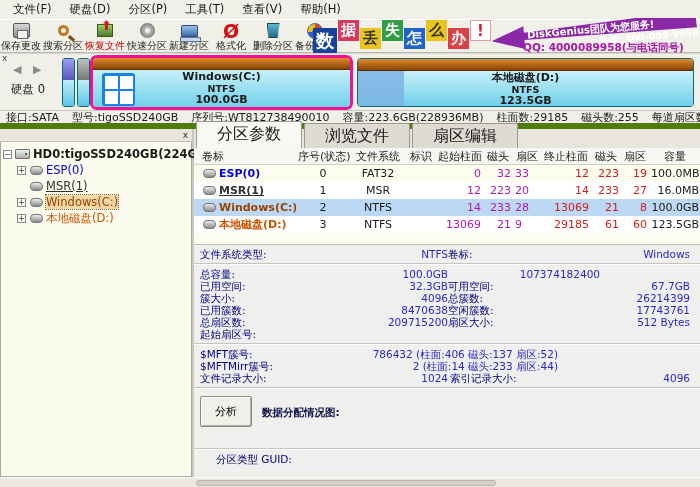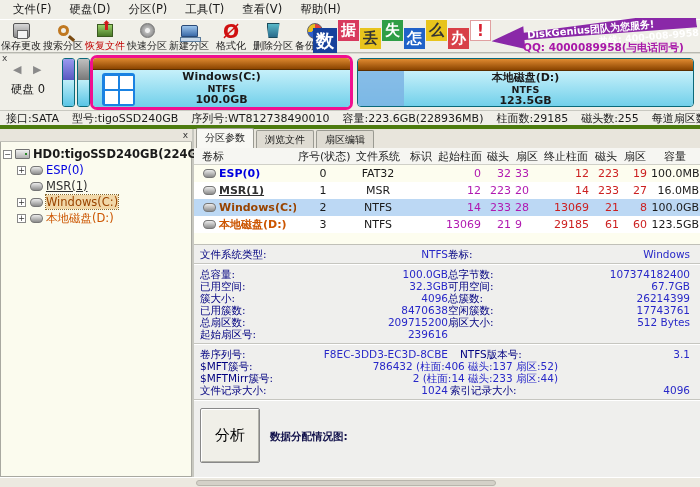--- a/index.html
+++ b/index.html
@@ -65,41 +65,41 @@
   .part-d { left:357px; top:4px; width:337px; height:49px; }
   .ptext { position:relative; z-index:2; padding-top:1px; }
   .ptitle { font-size:11px; font-weight:bold; line-height:12px; }
   .pfs { font-size:9.5px; font-weight:bold; line-height:11px; }
   .psize { font-size:11px; font-weight:bold; line-height:12px; }
   .winlogo { position:absolute; left:9px; top:3px; width:33px; height:33px; background:#1a82e2; border-radius:3px; display:grid; grid-template-columns:13px 13px; grid-template-rows:13px 13px; gap:2px; padding:2.5px; z-index:3; }
   .winlogo i { background:#fff; }
   .used-strip { position:absolute; left:0; top:0; width:46px; height:100%; background:#7db4e4; opacity:.85; z-index:1; }
 
   
-  .infobar { position:absolute; top:110px; left:0; width:700px; height:19px; display:flex; align-items:center; gap:13px; padding-left:6px; font-size:11px; border-top:1px solid #c8c8c0; border-bottom:4px solid #4d7c0f; background:#f0efe8; white-space:nowrap; }
+  .infobar { position:absolute; top:110px; left:0; width:700px; height:19px; display:flex; align-items:center; gap:13px; padding-left:6px; font-size:11px; border-top:1px solid #c8c8c0; border-bottom:6px solid #4d7c0f; background:#f0efe8; white-space:nowrap; }
 
   
   .main { position:absolute; top:129px; left:0; width:700px; height:348px; display:flex; }
   .treepanel { width:194px; display:flex; flex-direction:column; border-right:2px solid #c8c8c0; }
   .treehead { height:13px; background:#e8e5dc; border-bottom:1px solid #c0c0b8; position:relative; }
   .treehead .tx { position:absolute; right:4px; top:0; font-size:9px; line-height:12px; color:#333; cursor:pointer; }
   .treebody { flex:1; background:#fbfbee; border:1px solid #a8a8a0; border-top:none; padding:4px 2px; font-size:11.5px; }
   .trow-tree { display:flex; align-items:center; height:16px; white-space:nowrap; cursor:pointer; }
   .indent { width:14px; }
   .expander { width:9px; height:9px; border:1px solid #888; background:#fff; font-size:8px; line-height:7px; text-align:center; color:#333; margin-right:3px; flex:none; }
   .expander.none { visibility:hidden; }
   .drive-ico { width:15px; height:10px; background:linear-gradient(#f0f0f0,#b0b0b0); border:1px solid #707070; border-radius:1px; margin-right:3px; position:relative; flex:none; }
   .drive-ico:after { content:""; position:absolute; right:2px; top:3px; width:2px; height:2px; background:#2a8a2a; }
   .disk-ico { width:13px; height:9px; background:linear-gradient(#ececec,#8c8c8c); border:1px solid #777; border-radius:40%/60%; margin:0 3px 0 1px; flex:none; }
   .sel-tan { background:#f2d8a8; outline:1px dotted #8a6a30; }
 
   
   .rightpanel { flex:1; display:flex; flex-direction:column; background:#efefed; min-width:0; }
   .tabs { height:19px; display:flex; align-items:flex-end; padding-left:2px; background:#e8e5dc; }
-  .tab { font-size:10px; padding:2px 8px 1px; border:1px solid #9a9a92; border-bottom:none; border-radius:2px 2px 0 0; background:#dedbd2; margin-right:2px; cursor:pointer;margin-top:24px; }
+  .tab { font-size:16px; padding:2px 20px 1px; border:1px solid #9a9a92; border-bottom:none; border-radius:2px 2px 0 0; background:#dedbd2; margin-right:2px; cursor:pointer;margin-top:24px; }
   .tab.active { background:#f8f8f4; padding-bottom:3px; font-weight:normal; }
 
   
   .tablewrap { height:97px; background:#fff; border-bottom:1px solid #c0c0b8; overflow:hidden; font-size:11px; }
   .thead, .trow { display:flex; height:17px; align-items:center; }
   .thead { border-bottom:1px solid #d0d0c8; color:#222; background:#f6f6f2; }
   .thead span { text-align:center; }
   .trow { cursor:pointer; }
   .trow.stripe { background:#fdfdef; }
   .trow.selected { background:#bcd8f4; }
@@ -125,21 +125,21 @@
   .drow4 { display:grid; grid-template-columns:112px 136px 156px 1fr; padding:0 6px; }
   .drow2 { display:grid; grid-template-columns:136px 1fr; padding:0 22px; }
   .dl { color:#000080; white-space:nowrap; }
   .dv { color:#2828c8; text-align:right; white-space:nowrap; }
   .dv.left { text-align:left; }
   .c4 { padding-right:4px; }
   .mftv { grid-column:2/4; text-align:right; padding-right:46px; }
   .guidv { grid-column:2/4; text-align:left; padding-left:28px; }
   .sep { height:2px; border-top:1px solid #c6c6c0; border-bottom:1px solid #ffffff; margin:3px 0; }
   .analysis-row { display:flex; align-items:center; gap:10px; padding:4px 6px 2px; }
-  .btn { font-size:15px; color:#000; background:#f0efe8; border:1px solid #888; border-radius:2px; box-shadow:inset 1px 1px 0 #fff, inset -1px -1px 0 #b0b0a8; padding:17px 14px; cursor:pointer; }
+  .btn { font-size:11px; color:#000; background:#f0efe8; border:1px solid #888; border-radius:2px; box-shadow:inset 1px 1px 0 #fff, inset -1px -1px 0 #b0b0a8; padding:7px 14px; cursor:pointer; }
   .alloc-map { height:16px; }
 
   
   .bottombar { position:absolute; top:477px; left:0; width:700px; height:10px; background:#ece9e0; border-top:1px solid #ffffff; }
   .hthumb { position:absolute; left:196px; top:2px; width:300px; height:6px; background:#d4d1c8; border:1px solid #b8b5ac; border-radius:3px; cursor:pointer; }
 </style>
 </head>
 <body>
 
 <div class="menubar">
@@ -408,21 +408,20 @@
       <div class="drow4">
         <span class="dl">文件系统类型:</span>
         <span class="dv">NTFS</span>
         <span class="dl">卷标:</span>
         <span class="dv c4">Windows</span>
       </div>
       <div class="sep"></div>
       <div class="drow4">
         <span class="dl">总容量:</span>
         <span class="dv">100.0GB</span>
-        <span class="dl">总字节数:</span>
         <span class="dv c4">107374182400</span>
       </div>
       <div class="drow4">
         <span class="dl">已用空间:</span>
         <span class="dv">32.3GB</span>
         <span class="dl">可用空间:</span>
         <span class="dv c4">67.7GB</span>
       </div>
       <div class="drow4">
         <span class="dl">簇大小:</span>
@@ -437,33 +436,26 @@
         <span class="dv c4">17743761</span>
       </div>
       <div class="drow4">
         <span class="dl">总扇区数:</span>
         <span class="dv">209715200</span>
         <span class="dl">扇区大小:</span>
         <span class="dv c4">512 Bytes</span>
       </div>
       <div class="drow4">
         <span class="dl">起始扇区号:</span>
-        <span class="dv">239616</span>
         <span class="dl"></span>
         <span class="dv c4"></span>
       </div>
 
       <div class="sep"></div>
 
-      <div class="drow4">
-        <span class="dl">卷序列号:</span>
-        <span class="dv">F8EC-3DD3-EC3D-8CBE</span>
-        <span class="dl" style="padding-left:12px">NTFS版本号:</span>
-        <span class="dv c4">3.1</span>
-      </div>
       <div class="drow4">
         <span class="dl">$MFT簇号:</span>
         <span class="dv mftv">786432  (柱面:406 磁头:137 扇区:52)</span>
       </div>
       <div class="drow4">
         <span class="dl">$MFTMirr簇号:</span>
         <span class="dv mftv">2  (柱面:14 磁头:233 扇区:44)</span>
       </div>
       <div class="drow4">
         <span class="dl">文件记录大小:</span>

